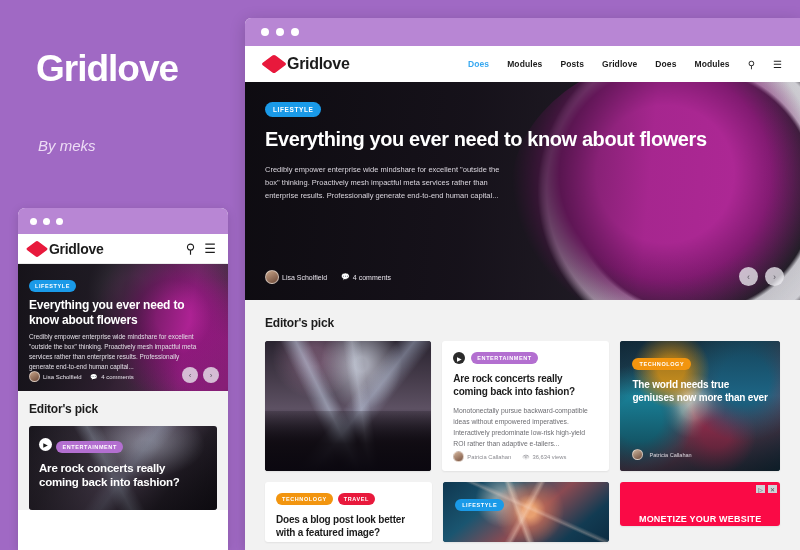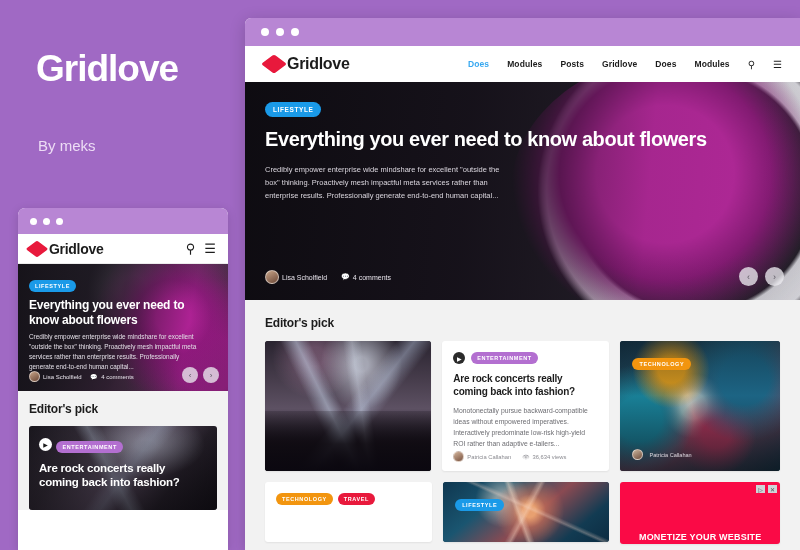--- a/index.html
+++ b/index.html
@@ -15,21 +15,21 @@
   #promo-title {
     position:absolute; left:36px; top:48px;
     font-size:37px; font-weight:bold; color:#ffffff; letter-spacing:-1px;
   }
   #promo-sub {
     position:absolute; left:37px; top:96px;
     font-size:27px; font-weight:normal; color:#f3e9f8;
   }
   #promo-by {
     position:absolute; left:38px; top:137px;
-    font-size:15px; color:#eddcf5;
+    font-size:15px; color:#eddcf5;font-style:italic;
   }
 
   
   #phone {
     position:absolute; left:18px; top:208px; width:210px; height:342px;
     background:#ffffff; border-radius:7px 7px 0 0; overflow:hidden;
     box-shadow:0 2px 10px rgba(0,0,0,.15);
   }
   #phone-chrome { height:26px; background:#b886d4; display:flex; align-items:center; padding-left:12px; gap:6px; }
   .chrome-dot { width:7px; height:7px; border-radius:50%; background:#ffffff; }
@@ -203,21 +203,21 @@
   }
   #card-jelly .tent { position:absolute; inset:0;
     background:
       linear-gradient(70deg, transparent 44%, rgba(250,225,205,.45) 46%, transparent 49%),
       linear-gradient(-62deg, transparent 48%, rgba(250,220,200,.4) 50%, transparent 53%),
       linear-gradient(24deg, transparent 52%, rgba(245,215,200,.32) 54%, transparent 57%);
   }
   #card-jelly .inner { position:absolute; inset:0; padding:11px 12px; }
   #card-jelly .cat-pill { font-size:5.5px; padding:3px 7px; }
 
-  #card-ad { width:166px; height:62px; position:relative; background:#fa0a46; overflow:hidden; }
+  #card-ad { width:166px; height:44px; position:relative; background:#fa0a46; overflow:hidden; }
   #ad-icons { position:absolute; top:3px; right:3px; display:flex; gap:3px; }
   .ad-ic { width:9px; height:8px; background:#cfd4d8; display:flex; align-items:center; justify-content:center; font-size:6px; color:#4a5258; }
   #ad-text {
     position:absolute; left:0; right:0; bottom:2px; text-align:center;
     font-size:9px; font-weight:bold; color:#fff; letter-spacing:.2px;
   }
 </style>
 </head>
 <body>
 
@@ -359,35 +359,37 @@
             <span>36,634 views</span>
           </span>
         </div>
       </div>
 
       <div class="card" id="card-genius">
         <div class="bg"></div>
         <div class="sh"></div>
         <div class="inner">
           <span class="cat-pill tech">TECHNOLOGY</span>
+          <div id="genius-title">The world needs true geniuses now more than ever</div>
         </div>
         <div id="genius-meta">
           <span class="avatar"></span>
           <span>Patricia Callahan</span>
         </div>
       </div>
     </div>
 
     <div class="row">
 
       <div class="card" id="card-blog">
         <div class="pill-row">
           <span class="cat-pill tech">TECHNOLOGY</span>
           <span class="cat-pill travel">TRAVEL</span>
         </div>
+        <div id="blog-title">Does a blog post look better with a featured image?</div>
       </div>
 
       <div class="card" id="card-jelly">
         <div class="bg"></div>
         <div class="tent"></div>
         <div class="inner">
           <span class="cat-pill">LIFESTYLE</span>
         </div>
       </div>
 

